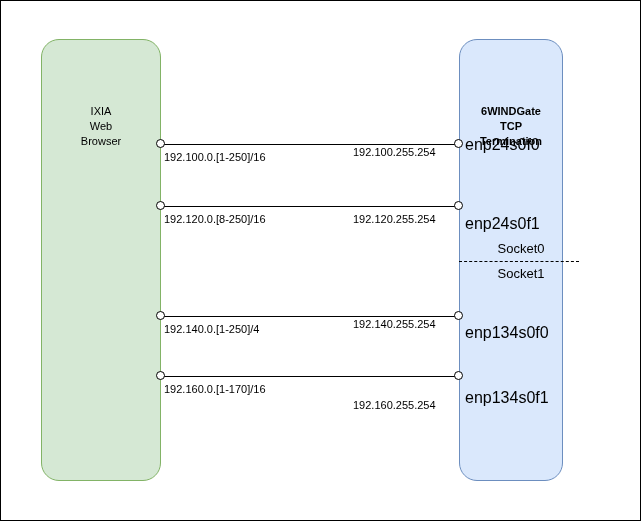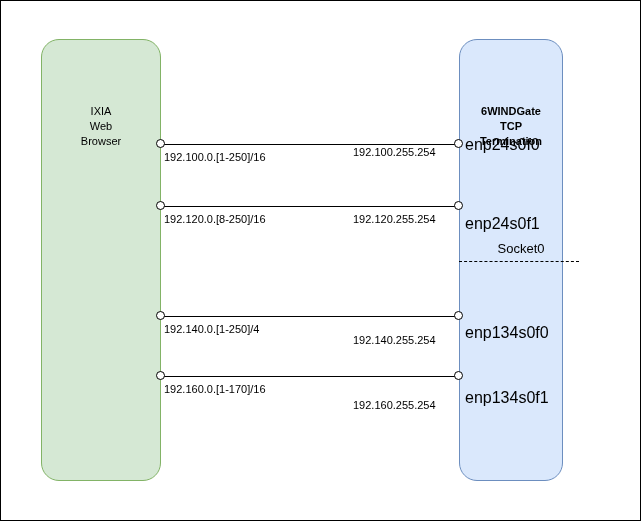--- a/index.html
+++ b/index.html
@@ -125,40 +125,41 @@
   </div>
 
   <div class="node" id="node-gateway">
     <div class="node-title">6WINDGate
 TCP
 Termination</div>
   </div>
 
   <div class="socket-label" style="top:241px">Socket0</div>
   <div id="socket-divider" style="top:260px"></div>
+  <div class="socket-label" style="top:266px">Socket1</div>
 
   <div class="link-line" style="left:160px; top:143px; width:298px"></div>
   <div class="endpoint" style="left:160px; top:143px"></div>
   <div class="endpoint" style="left:458px; top:143px"></div>
   <div class="link-label label-left" style="top:150px">192.100.0.[1-250]/16</div>
   <div class="link-label label-right" style="top:145px">192.100.255.254</div>
   <div class="iface-label" style="top:137px">enp24s0f0</div>
 
   <div class="link-line" style="left:160px; top:205px; width:298px"></div>
   <div class="endpoint" style="left:160px; top:205px"></div>
   <div class="endpoint" style="left:458px; top:205px"></div>
   <div class="link-label label-left" style="top:212px">192.120.0.[8-250]/16</div>
   <div class="link-label label-right" style="top:212px">192.120.255.254</div>
   <div class="iface-label" style="top:216px">enp24s0f1</div>
 
   <div class="link-line" style="left:160px; top:315px; width:298px"></div>
   <div class="endpoint" style="left:160px; top:315px"></div>
   <div class="endpoint" style="left:458px; top:315px"></div>
   <div class="link-label label-left" style="top:322px">192.140.0.[1-250]/4</div>
-  <div class="link-label label-right" style="top:333px">192.140.255.254</div>
+  <div class="link-label label-right" style="top:317px">192.140.255.254</div>
   <div class="iface-label" style="top:325px">enp134s0f0</div>
 
   <div class="link-line" style="left:160px; top:375px; width:298px"></div>
   <div class="endpoint" style="left:160px; top:375px"></div>
   <div class="endpoint" style="left:458px; top:375px"></div>
   <div class="link-label label-left" style="top:382px">192.160.0.[1-170]/16</div>
   <div class="link-label label-right" style="top:398px">192.160.255.254</div>
   <div class="iface-label" style="top:390px">enp134s0f1</div>
 
 </div>

